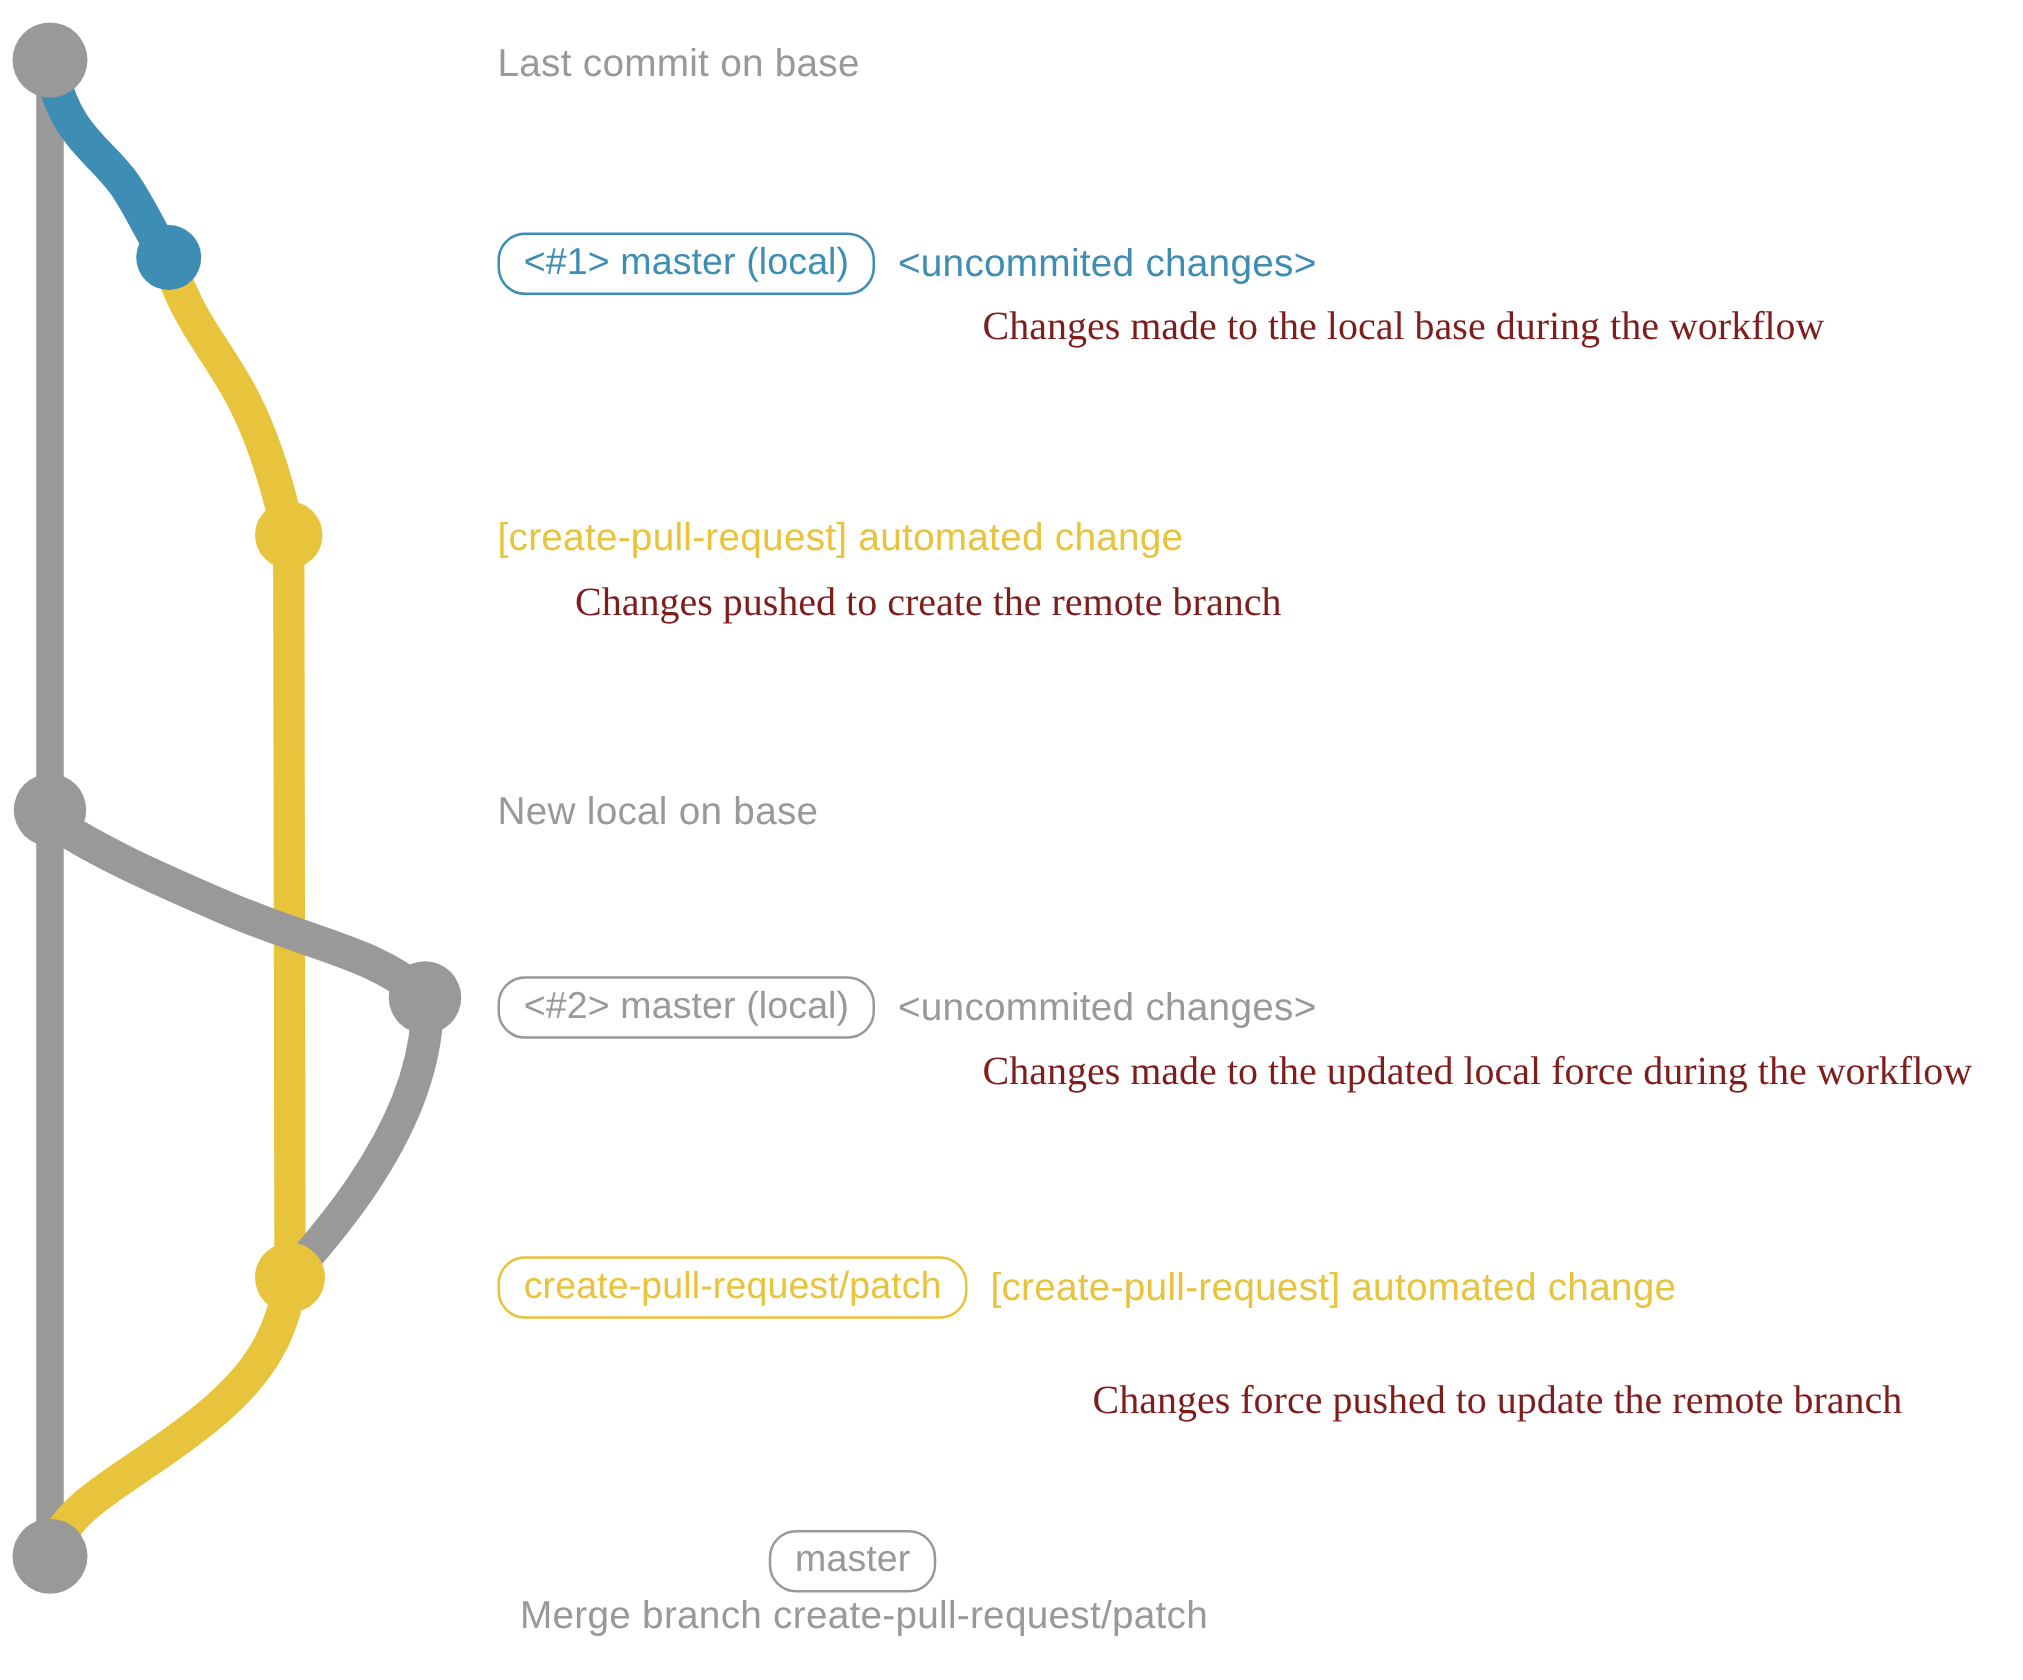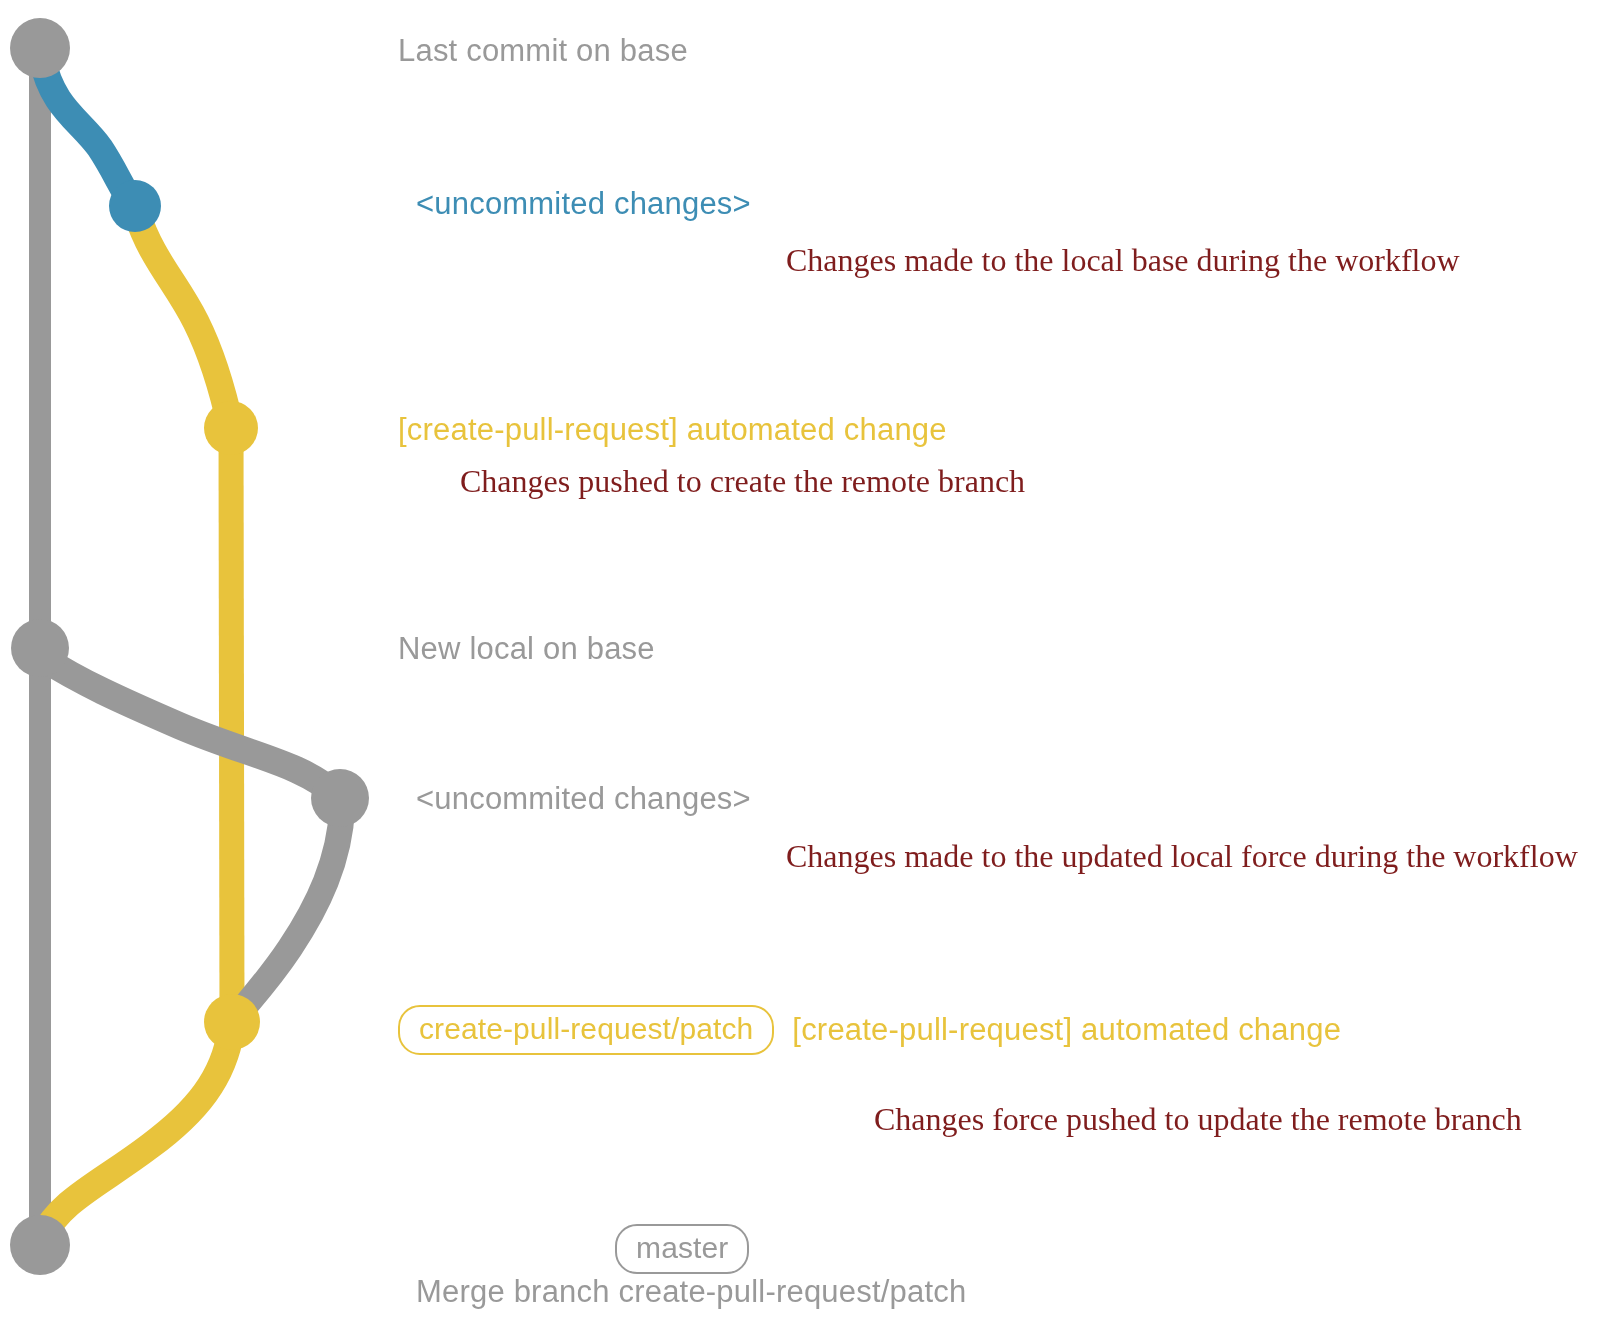--- a/index.html
+++ b/index.html
@@ -104,34 +104,36 @@
   <circle cx="40" cy="1245" r="30" fill="#999999"></circle>
 </svg>
 
 <div class="label-layer">
 
   <div class="row" style="left:398px; top:33px;">
     <span class="plain-head c-gray">Last commit on base</span>
   </div>
 
   <div class="row" style="left:398px; top:186px;">
+    <span class="badge c-blue">&lt;#1&gt; master (local)</span>
     <span class="badge-subject c-blue">&lt;uncommited changes&gt;</span>
   </div>
   <div class="desc" style="left:786px; top:242px;">Changes made to the local base during the workflow</div>
 
   <div class="row" style="left:398px; top:412px;">
     <span class="plain-head c-yellow">[create-pull-request] automated change</span>
   </div>
   <div class="desc" style="left:416px; top:463px;margin-left:44px;">Changes pushed to create the remote branch</div>
 
   <div class="row" style="left:398px; top:631px;">
     <span class="plain-head c-gray">New local on base</span>
   </div>
 
   <div class="row" style="left:398px; top:781px;">
+    <span class="badge c-gray">&lt;#2&gt; master (local)</span>
     <span class="badge-subject c-gray">&lt;uncommited changes&gt;</span>
   </div>
   <div class="desc" style="left:786px; top:838px;">Changes made to the updated local force during the workflow</div>
 
   <div class="row" style="left:398px; top:1005px;">
     <span class="badge c-yellow">create-pull-request/patch</span>
     <span class="badge-subject c-yellow">[create-pull-request] automated change</span>
   </div>
   <div class="desc" style="left:874px; top:1101px;">Changes force pushed to update the remote branch</div>
 

